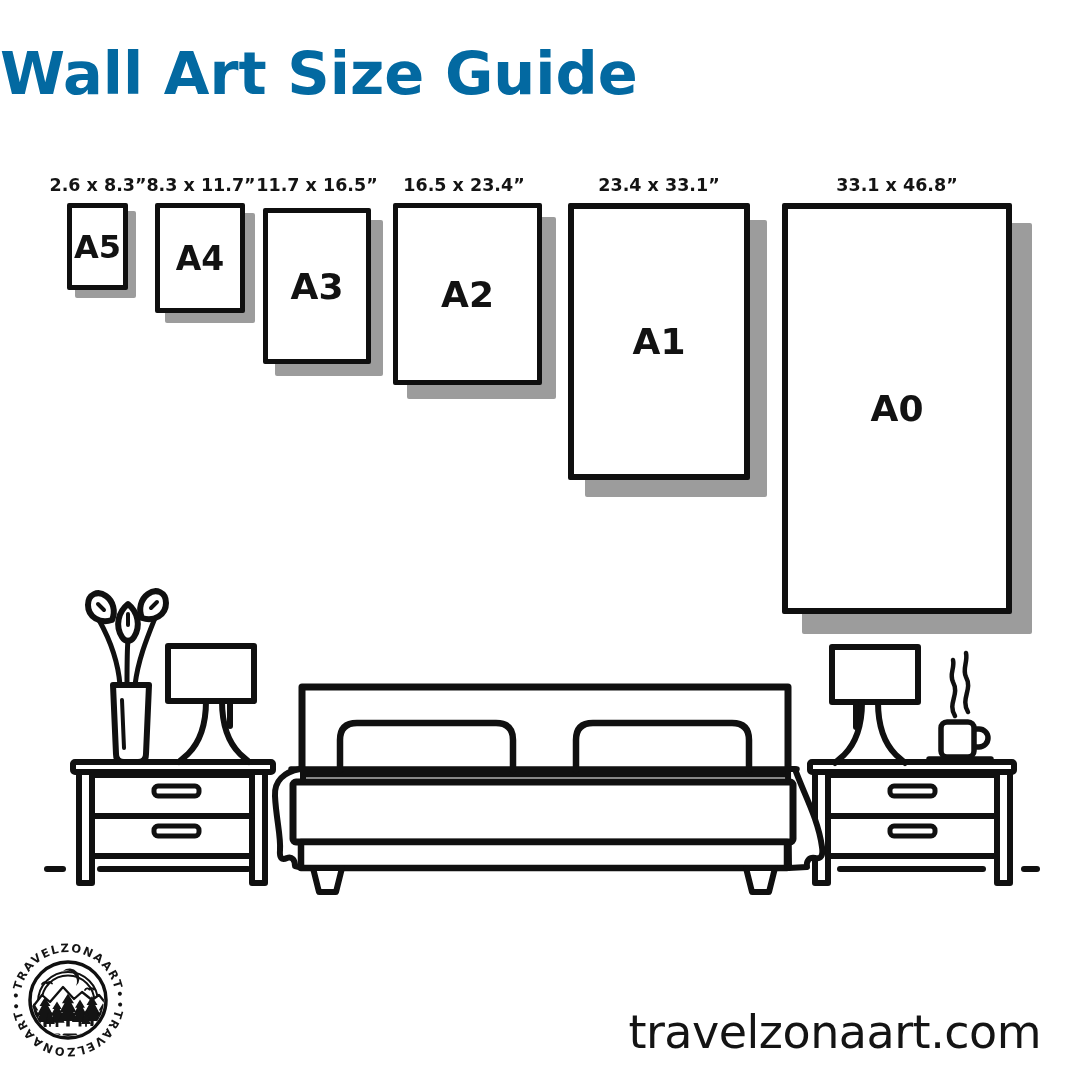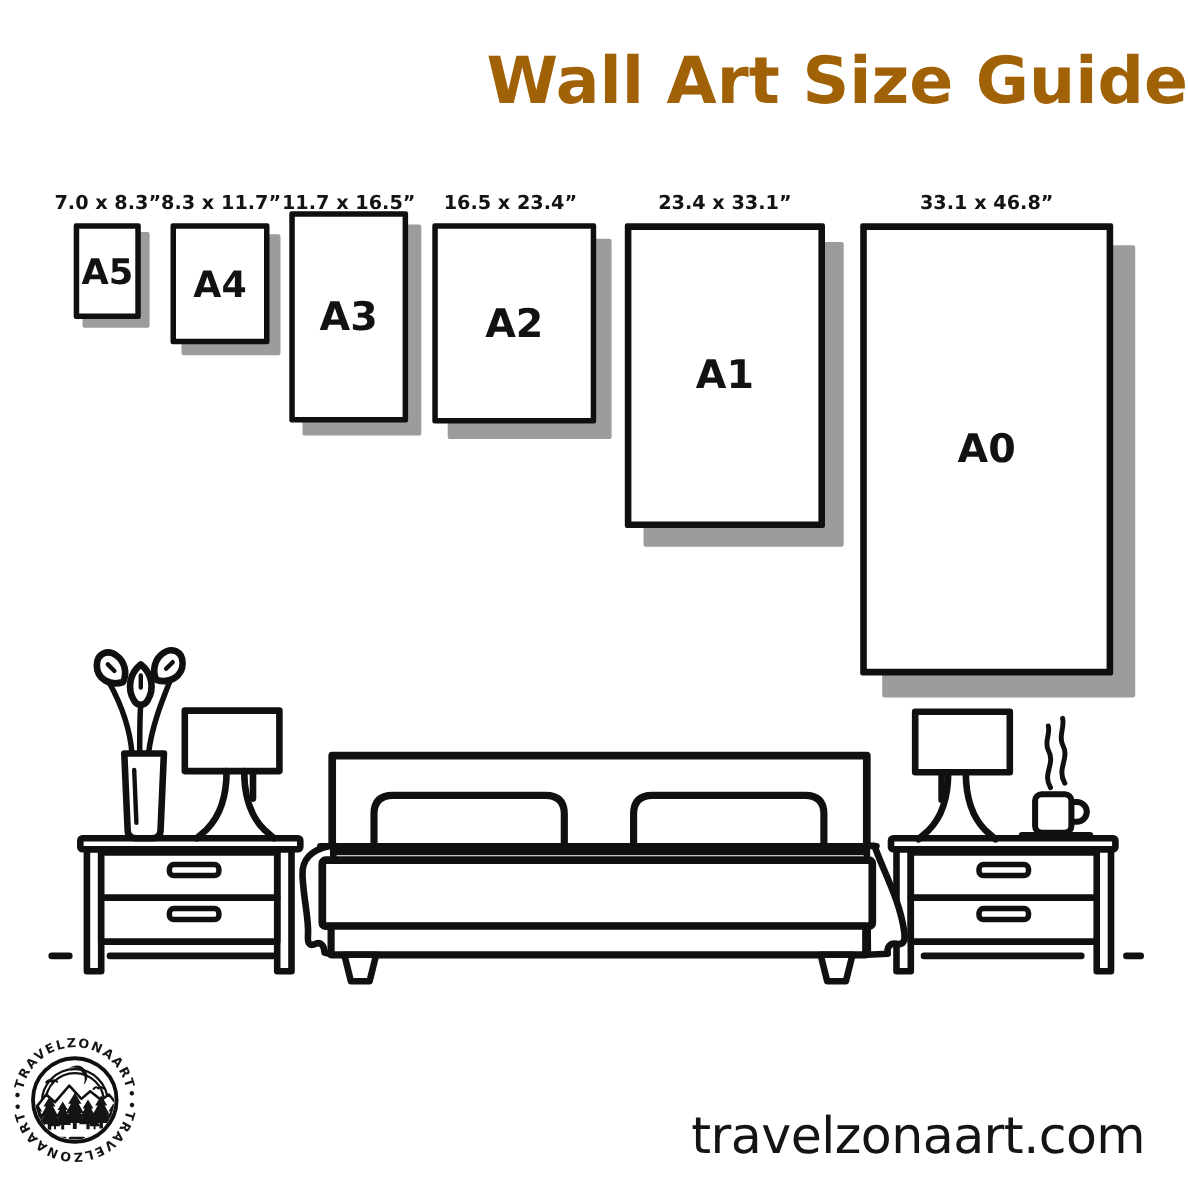--- a/index.html
+++ b/index.html
@@ -1,57 +1,57 @@
 <!DOCTYPE html>
 <html><head>
 <meta charset="utf-8">
 <style>
   html,body{margin:0;padding:0;background:#ffffff;}
   .canvas{
     position:relative;width:1080px;height:1080px;background:#ffffff;
     font-family:"DejaVu Sans","Liberation Sans",sans-serif;color:#121212;overflow:hidden;
   }
   .title{
-    position:absolute;top:42px;left:0;width:1080px;text-align:right;
-    font-size:59px;font-weight:bold;letter-spacing:0;color:#a16207;line-height:64px;
+    position:absolute;top:42px;left:0;width:1080px;text-align:left;
+    font-size:59px;font-weight:bold;letter-spacing:0;color:#0369a1;line-height:64px;
   }
   .dim-label{
     position:absolute;top:175px;width:170px;text-align:center;
     font-size:17.5px;font-weight:bold;color:#141414;line-height:20px;white-space:nowrap;
   }
   .lbl-a5{left:13px}.lbl-a4{left:116px}.lbl-a3{left:232px}
   .lbl-a2{left:379px}.lbl-a1{left:574px}.lbl-a0{left:812px}
   .frame{
     position:absolute;box-sizing:border-box;background:#ffffff;
     border:5px solid #0f0f0f;border-radius:2px;
     display:flex;align-items:center;justify-content:center;
   }
   .letter{font-weight:bold;font-size:36px;color:#121212;}
   .a5{left:67px;top:203px;width:61px;height:87px;box-shadow:8px 8px 0 #9c9c9c}
   .a5 .letter{font-size:32px}
   .a4{left:155px;top:203px;width:90px;height:110px;box-shadow:10px 10px 0 #9c9c9c}
   .a4 .letter{font-size:33px}
-  .a3{left:263px;top:192px;width:108px;height:192px;box-shadow:12px 12px 0 #9c9c9c}
+  .a3{left:263px;top:208px;width:108px;height:156px;box-shadow:12px 12px 0 #9c9c9c}
   .a2{left:393px;top:203px;width:149px;height:182px;box-shadow:14px 14px 0 #9c9c9c}
   .a1{left:568px;top:203px;width:182px;height:277px;border-width:6px;box-shadow:17px 17px 0 #9c9c9c}
   .a0{left:782px;top:203px;width:230px;height:411px;border-width:6px;box-shadow:20px 20px 0 #9c9c9c}
   .scene{position:absolute;left:0;top:0;}
   .website{
     position:absolute;top:1006px;right:39px;font-size:46px;font-weight:normal;
     letter-spacing:-0.5px;color:#141414;line-height:52px;margin-left:11px;
   }
 </style>
 </head>
 <body>
 
 <div class="canvas">
 
   <div class="title">Wall Art Size Guide</div>
 
-  <div class="dim-label lbl-a5">7.0 x 8.3”</div>
+  <div class="dim-label lbl-a5">2.6 x 8.3”</div>
   <div class="dim-label lbl-a4">8.3 x 11.7”</div>
   <div class="dim-label lbl-a3">11.7 x 16.5”</div>
   <div class="dim-label lbl-a2">16.5 x 23.4”</div>
   <div class="dim-label lbl-a1">23.4 x 33.1”</div>
   <div class="dim-label lbl-a0">33.1 x 46.8”</div>
 
   <div class="frame a5">
     <span class="letter">A5</span>
   </div>
   <div class="frame a4">

